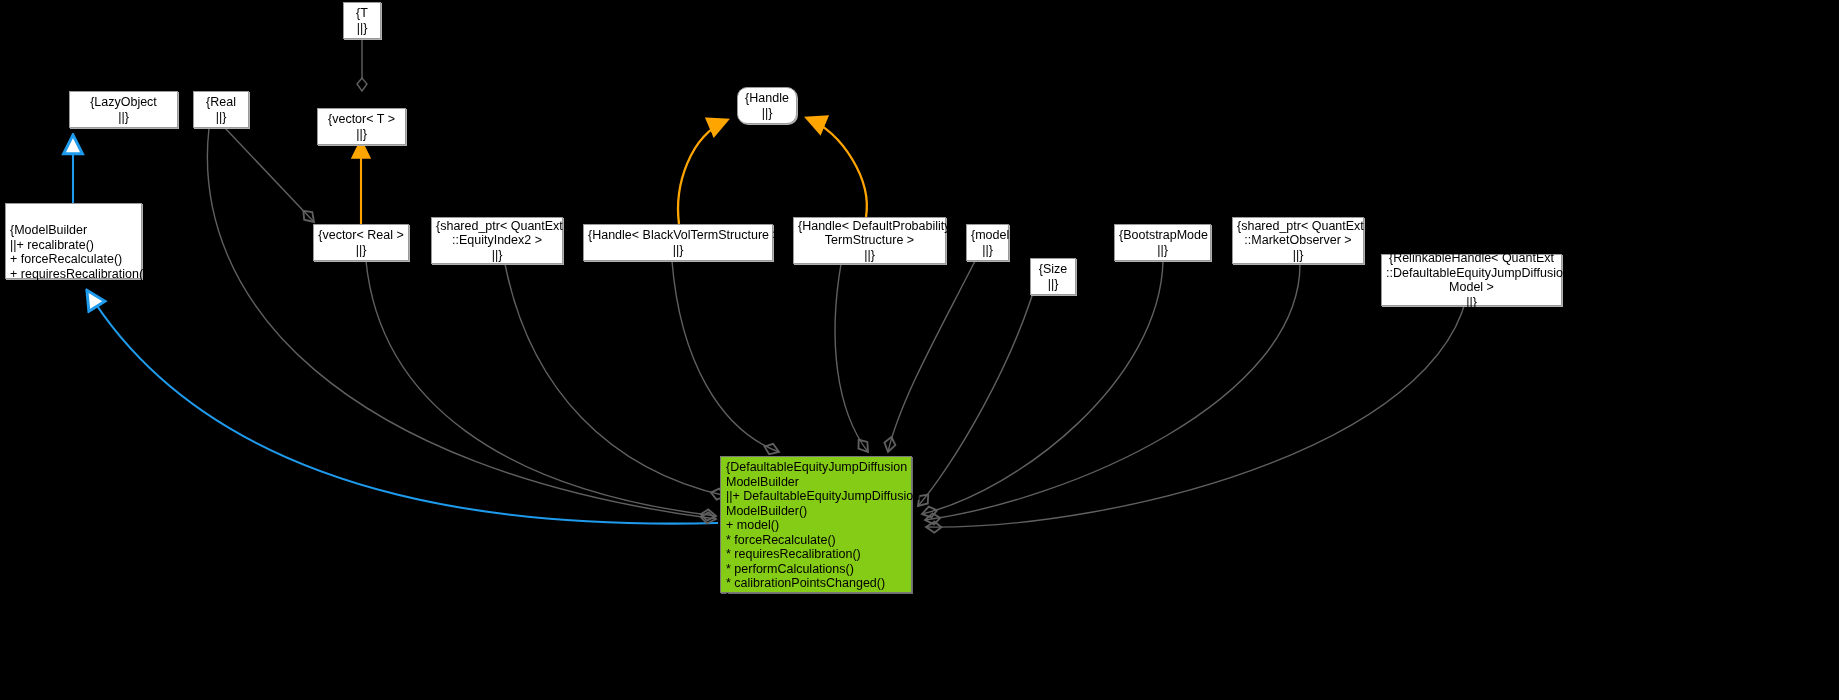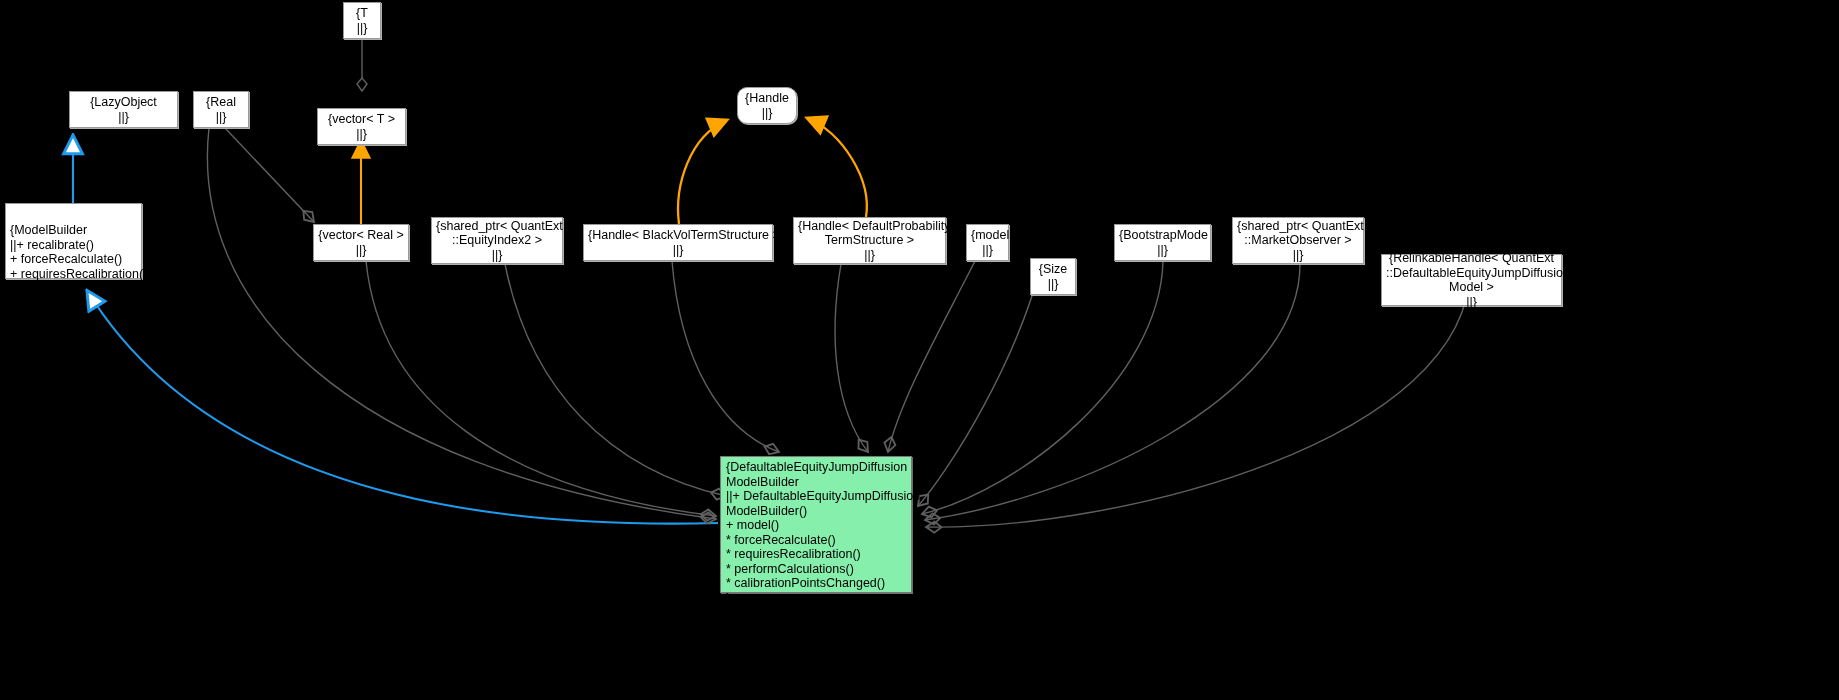--- a/index.html
+++ b/index.html
@@ -48,21 +48,21 @@
     justify-content: center;
     padding: 2px 4px;
   }
 
   .node .nodetext {
     display: block;
     width: 100%;
   }
 
   .node.center {
-    background: #86efac;
+    background: #84cc16;
     border: 1px solid #787878;
     box-shadow: 1px 1px 0 0 #6d6d6d;
     text-align: left;
     align-items: flex-start;
     padding: 3px 5px;
   }
   .node.center .nodetext {
     text-align: left;
   }
 </style>

